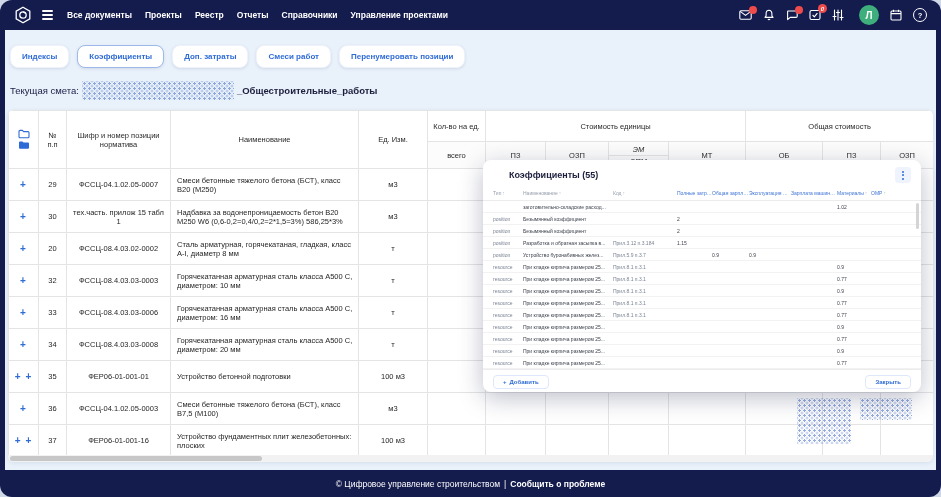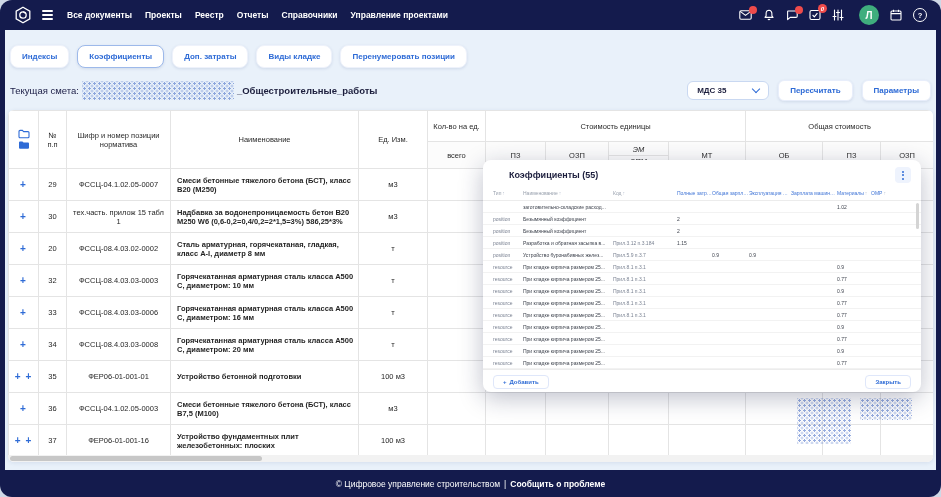--- a/index.html
+++ b/index.html
@@ -46,21 +46,21 @@
   table.grid{border-collapse:collapse;table-layout:fixed;width:925px;font-size:7.5px;color:#1f1f1f;}
   .grid th,.grid td{border:1px solid #e4e4e4;padding:2px 4px;overflow:hidden;text-align:center;vertical-align:middle;}
   .grid thead th{font-weight:normal;color:#2a2a2a;background:#fff;}
   .grid thead tr:first-child th{height:26px;}
   .grid thead tr:last-child th{height:22px;background:#fcfcfc;}
   .grid tbody td{height:27px;}
   .emzpm{padding:0 !important;}
   .emzpm div{padding:1px 0;font-style:italic;}
   .emzpm .em{border-bottom:1px solid #e4e4e4;}
   .plus-cell{color:#2e6bd6;font-weight:bold;font-size:10px;vertical-align:bottom;padding-bottom:5px;letter-spacing:1px;cursor:pointer;}
-  .name-cell{text-align:left !important;padding-left:6px !important;font-weight:bold;}
+  .name-cell{text-align:left !important;padding-left:6px !important;}
   .icons-th{vertical-align:top;padding-top:4px;}
   .icons-th svg{display:block;margin:1px auto;cursor:pointer;}
   .hscroll{position:absolute;left:0;right:0;bottom:0;height:7px;background:#f2f2f2;}
   .hthumb{position:absolute;left:2px;bottom:1px;width:252px;height:5px;background:#c7c7c7;border-radius:3px;cursor:pointer;}
   .redact-a{position:absolute;left:789px;top:288px;width:54px;height:46px;z-index:1;}
   .redact-b{position:absolute;left:852px;top:288px;width:52px;height:22px;z-index:1;}
   
   .modal{position:absolute;left:478px;top:130px;width:438px;height:232px;background:#fff;border-radius:8px;
          box-shadow:0 6px 24px rgba(20,30,70,.28);z-index:5;}
   .modal-head{display:flex;justify-content:space-between;align-items:center;padding:7px 10px 4px 10px;}
@@ -164,36 +164,28 @@
       <span class="help-circle">?</span>
     </div>
   </div>
 
   <div class="content">
 
     <div class="toolbar">
       <button class="tb-btn">Индексы</button>
       <button class="tb-btn active">Коэффициенты</button>
       <button class="tb-btn">Доп. затраты</button>
-      <button class="tb-btn">Виды кладке</button>
+      <button class="tb-btn">Смеси работ</button>
       <button class="tb-btn">Перенумеровать позиции</button>
     </div>
 
     <div class="smeta-row">
       <span class="smeta-label">Текущая смета:</span>
       <span class="redacted redacted-inline"></span>
       <span class="smeta-name">_Общестроительные_работы</span>
-      <div class="smeta-right">
-        <div class="select">
-          <span>МДС 35</span>
-          <span class="chev"></span>
-        </div>
-        <button class="sm-btn">Пересчитать</button>
-        <button class="sm-btn">Параметры</button>
-      </div>
     </div>
 
     <div class="table-card">
       <table class="grid">
         <colgroup>
           <col style="width:30px">
             <col style="width:28px">
             <col style="width:104px">
             <col style="width:188px">
           <col style="width:69px">

